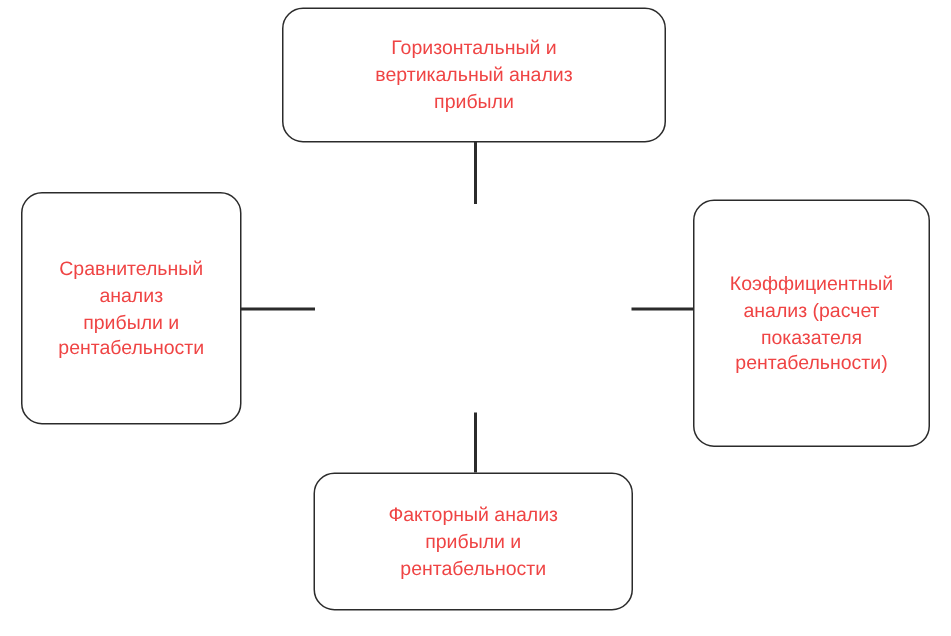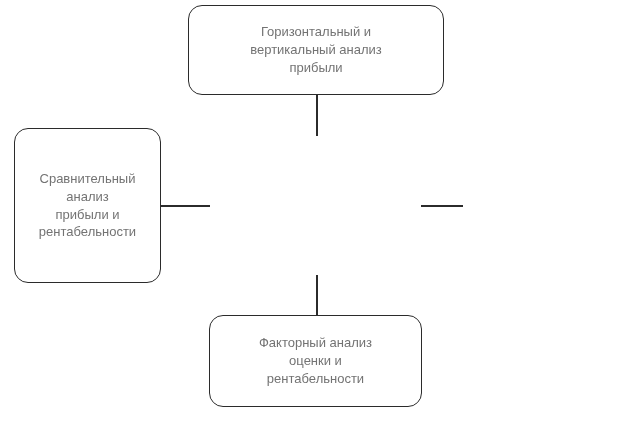--- a/index.html
+++ b/index.html
@@ -18,21 +18,21 @@
   .node {
     position: absolute;
     box-sizing: border-box;
     border: 1.6px solid #2b2b2b;
     border-radius: 14px;
     background: #ffffff;
     display: flex;
     align-items: center;
     justify-content: center;
     text-align: center;
-    color: #737373;
+    color: #ef4444;
     line-height: 1.38;
     z-index: 2;
   }
   .node .label {
     display: block;
     padding: 0 8px;
     white-space: pre-line;
   }
   .node.center {
     font-weight: bold;
@@ -66,20 +66,26 @@
   </div>
 
   <div class="node satellite" style="left:14px; top:128px; width:147px; height:155px;">
     <span class="label">Сравнительный
 анализ
 прибыли и
 рентабельности</span>
   </div>
 
 
+  <div class="node satellite" style="left:462px; top:133px; width:158px; height:165px;">
+    <span class="label">Коэффициентный
+анализ (расчет
+показателя
+рентабельности)</span>
+  </div>
 
   <div class="node satellite" style="left:209px; top:315px; width:213px; height:92px;">
     <span class="label">Факторный анализ
-оценки и
+прибыли и
 рентабельности</span>
   </div>
 
 </div>
 
 </body></html>

